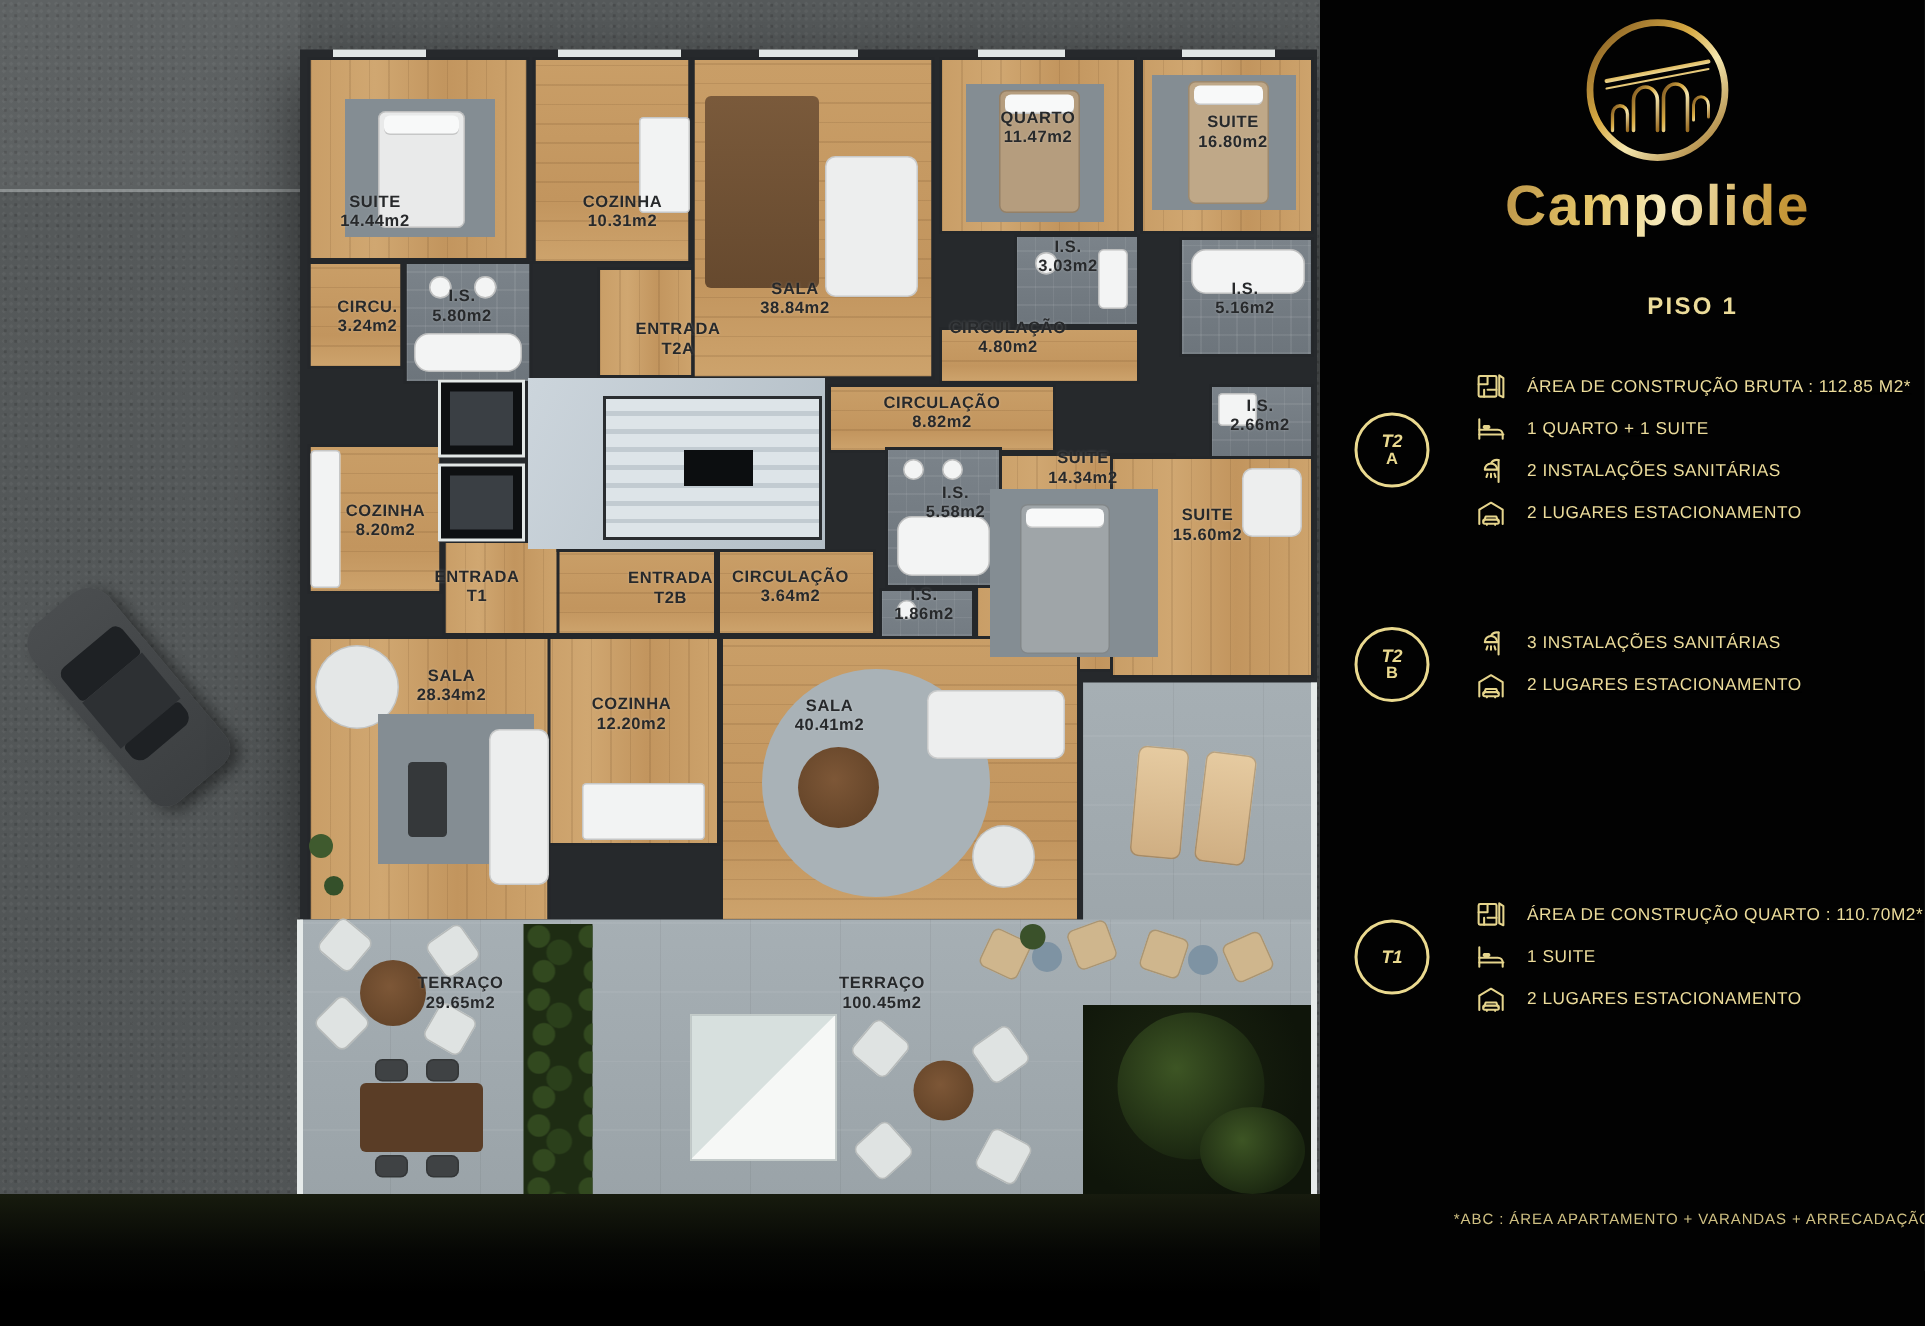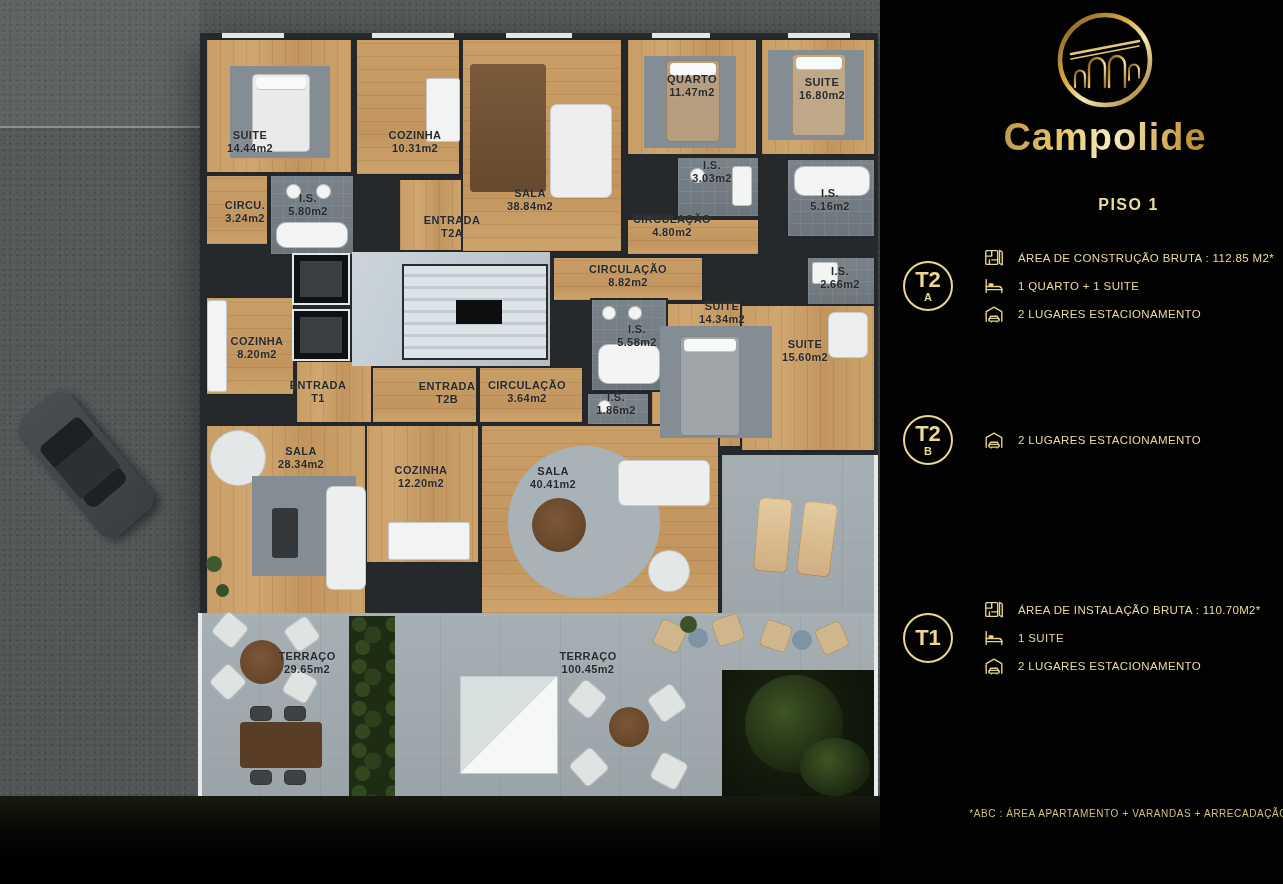--- a/index.html
+++ b/index.html
@@ -100,21 +100,21 @@
     .wordmark{background:linear-gradient(100deg,#8a5a20,#e6c76a 38%,#f7ecc0 52%,#c89a3a 72%,#8a5a20);
       -webkit-background-clip:text;background-clip:text;color:transparent;}
   }
   .subtitle{font-size:12px;letter-spacing:8px;color:#d7c583;margin-top:5px;text-indent:8px;}
   .floor-title{position:absolute;top:196px;width:100%;text-align:center;
     font-size:16px;font-weight:700;letter-spacing:1.5px;color:#ecdc9a;}
   .unit{position:absolute;left:18px;display:flex;align-items:center;}
   .badge{width:60px;display:flex;justify-content:center;}
   .badge .circ{width:46px;height:46px;border:2.5px solid #ead98f;border-radius:50%;
     display:flex;flex-direction:column;align-items:center;justify-content:center;color:#ead98f;}
-  .badge .t{font-size:22px;font-weight:700;line-height:1;}
+  .badge .t{font-size:12px;font-weight:700;line-height:1;font-style:italic;}
   .badge .b{font-size:11px;font-weight:700;line-height:1;margin-top:1px;}
   .badge .b:empty{display:none;}
   .specs{margin-left:25px;text-decoration:underline;}
   .spec-row{display:flex;align-items:center;height:28px;}
   .spec-row .ic{width:22px;height:22px;flex:0 0 22px;}
   .spec-row .tx{margin-left:13px;font-size:11.5px;letter-spacing:.35px;color:#ecdc9b;white-space:nowrap;}
   .ic svg{width:22px;height:22px;stroke:#e5d48c;fill:none;stroke-width:1.5;
     stroke-linecap:round;stroke-linejoin:round;}
   .footnote{position:absolute;top:808px;width:100%;text-align:center;
     font-size:10px;letter-spacing:.6px;color:#cfc083;}
@@ -416,20 +416,29 @@
           <span class="ic"><svg viewBox="0 0 24 24">
                 <path d="M3.5 5v14"></path>
                 <path d="M3.5 16h17.5"></path>
                 <path d="M3.5 12.5h13.5a3.5 3.5 0 0 1 3.5 3.5v3"></path>
                 <rect x="6" y="9" width="5.5" height="3" rx="1.2" fill="#e5d48c" stroke="none"></rect>
               </svg></span>
           <span class="tx">1 QUARTO + 1 SUITE</span>
         </div>
         <div class="spec-row">
           <span class="ic"><svg viewBox="0 0 24 24">
+                <path d="M7.5 11a4.5 4.5 0 0 1 9 0z"></path>
+                <path d="M12 6.5a5 4 0 0 1 5.5-2.5"></path>
+                <path d="M17.5 4v16"></path>
+                <path d="M9.5 14l-.8 2.4M12 14v2.6M14.5 14l.8 2.4"></path>
+              </svg></span>
+          <span class="tx">2 INSTALAÇÕES SANITÁRIAS</span>
+        </div>
+        <div class="spec-row">
+          <span class="ic"><svg viewBox="0 0 24 24">
                 <path d="M3.5 20V9.5L12 4.5l8.5 5V20"></path>
                 <path d="M7 17.5l1.2-3h7.6l1.2 3"></path>
                 <rect x="6.3" y="16.8" width="11.4" height="3" rx="1.2"></rect>
                 <circle cx="9" cy="20.6" r=".8" fill="#e5d48c" stroke="none"></circle>
                 <circle cx="15" cy="20.6" r=".8" fill="#e5d48c" stroke="none"></circle>
               </svg></span>
           <span class="tx">2 LUGARES ESTACIONAMENTO</span>
         </div>
       </div>
     </div>
@@ -437,20 +446,29 @@
     <div class="unit" style="top:415px;">
       <div class="badge">
         <div class="circ">
             <span class="t">T2</span>
             <span class="b">B</span>
           </div>
       </div>
       <div class="specs">
         <div class="spec-row">
           <span class="ic"><svg viewBox="0 0 24 24">
+                <path d="M7.5 11a4.5 4.5 0 0 1 9 0z"></path>
+                <path d="M12 6.5a5 4 0 0 1 5.5-2.5"></path>
+                <path d="M17.5 4v16"></path>
+                <path d="M9.5 14l-.8 2.4M12 14v2.6M14.5 14l.8 2.4"></path>
+              </svg></span>
+          <span class="tx">3 INSTALAÇÕES SANITÁRIAS</span>
+        </div>
+        <div class="spec-row">
+          <span class="ic"><svg viewBox="0 0 24 24">
                 <path d="M3.5 20V9.5L12 4.5l8.5 5V20"></path>
                 <path d="M7 17.5l1.2-3h7.6l1.2 3"></path>
                 <rect x="6.3" y="16.8" width="11.4" height="3" rx="1.2"></rect>
                 <circle cx="9" cy="20.6" r=".8" fill="#e5d48c" stroke="none"></circle>
                 <circle cx="15" cy="20.6" r=".8" fill="#e5d48c" stroke="none"></circle>
               </svg></span>
           <span class="tx">2 LUGARES ESTACIONAMENTO</span>
         </div>
       </div>
     </div>
@@ -461,21 +479,21 @@
             <span class="t">T1</span>
           </div>
       </div>
       <div class="specs">
         <div class="spec-row">
           <span class="ic"><svg viewBox="0 0 24 24">
                 <rect x="3" y="4" width="13" height="15" rx="1"></rect>
                 <path d="M3 10h6M9.5 4v6M9.5 14h6.5M7 14v5"></path>
                 <path d="M18 3.5l3 2v14l-3-1.5z"></path>
               </svg></span>
-          <span class="tx">ÁREA DE INSTALAÇÃO BRUTA :  110.70M2*</span>
+          <span class="tx">ÁREA DE CONSTRUÇÃO QUARTO :  110.70M2*</span>
         </div>
         <div class="spec-row">
           <span class="ic"><svg viewBox="0 0 24 24">
                 <path d="M3.5 5v14"></path>
                 <path d="M3.5 16h17.5"></path>
                 <path d="M3.5 12.5h13.5a3.5 3.5 0 0 1 3.5 3.5v3"></path>
                 <rect x="6" y="9" width="5.5" height="3" rx="1.2" fill="#e5d48c" stroke="none"></rect>
               </svg></span>
           <span class="tx">1 SUITE</span>
         </div>

